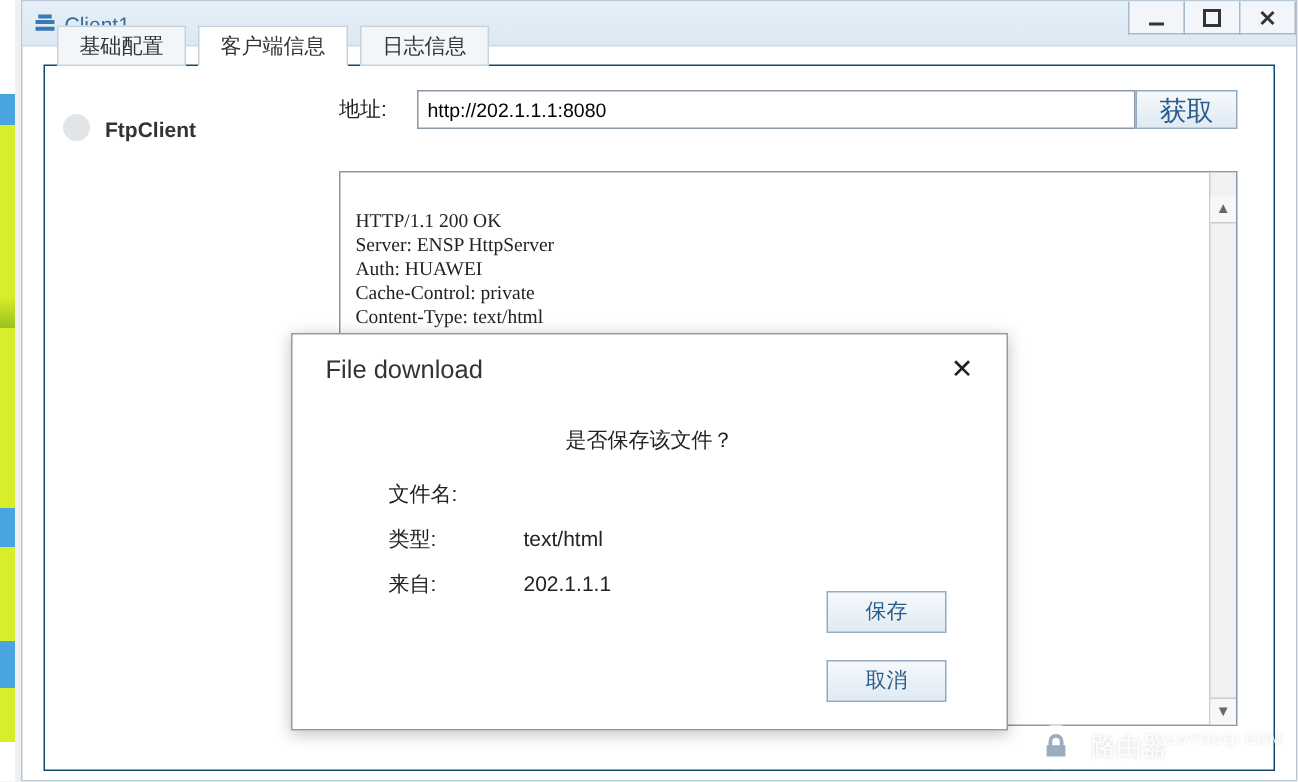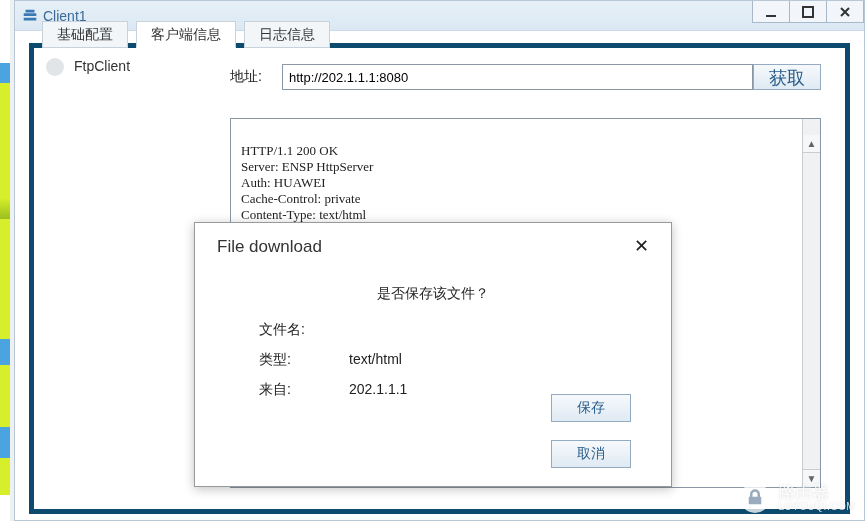--- a/index.html
+++ b/index.html
@@ -81,21 +81,21 @@
     color: #444;
     cursor: pointer;
   }
   .titlebar-btn svg { width: 14px; height: 14px; }
 
   
   .client {
     position: absolute;
     left: 14px; right: 14px;
     top: 42px; bottom: 6px;
-    border: 5px solid #0c4a6e;
+    border: 1px solid #0c4a6e;
   }
 
   
   .tabs {
     margin-top: -27px;
     height: 27px;
     display: flex;
     gap: 8px;
     padding-left: 8px;
   }
@@ -123,24 +123,25 @@
     padding-top: 4px;
   }
 
   .sidebar {
     width: 180px;
     padding: 6px 0;
   }
   .side-item {
     height: 40px;
     display: flex;
-    align-items: flex-start;
+    align-items: flex-end;
     padding-left: 12px;
     font-size: 14px;
     cursor: pointer;
+    font-weight: bold;
   }
   .side-item .dot {
     width: 18px; height: 18px;
     border-radius: 50%;
     margin-right: 10px;
   }
   .side-item.inactive { color: #333; }
   .side-item.inactive .dot { background: #e2e5e8; }
   .side-item.active {
     background: #fbd76a;
@@ -278,21 +279,21 @@
     font-size: 17px;
     text-shadow: 0 0 3px rgba(0,0,0,.2);
     pointer-events: none;
     opacity: .9;
   }
   .watermark .lock {
     width: 30px; height: 30px;
     border-radius: 50%;
     display: flex; align-items: center; justify-content: center;
   }
-  .watermark-text { display: flex; flex-direction: column; line-height: 1.05; }
+  .watermark-text { display: flex; flex-direction: row; line-height: 1.05; }
   .watermark-sub { font-size: 10px; letter-spacing: .5px; }
 </style>
 </head>
 <body>
 
 <div class="left-strip"></div>
 
 <div class="window">
 
   <div class="titlebar">

